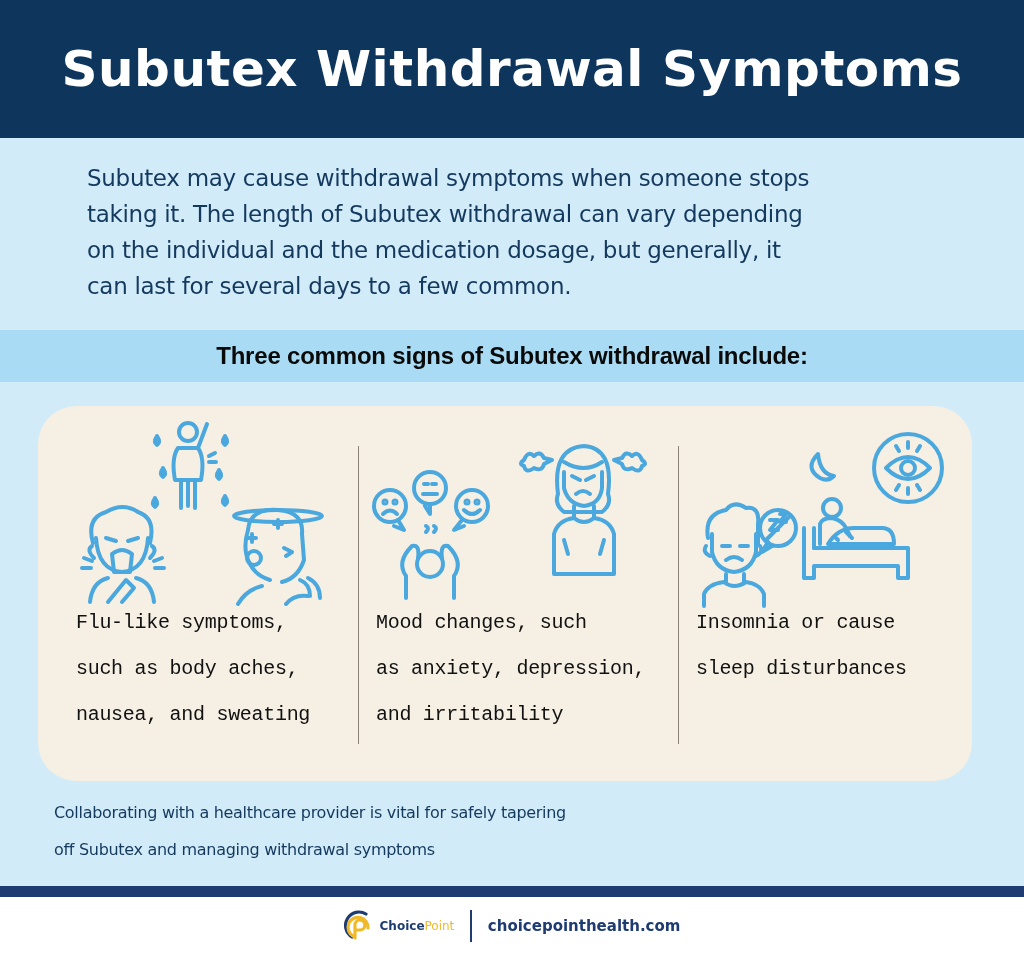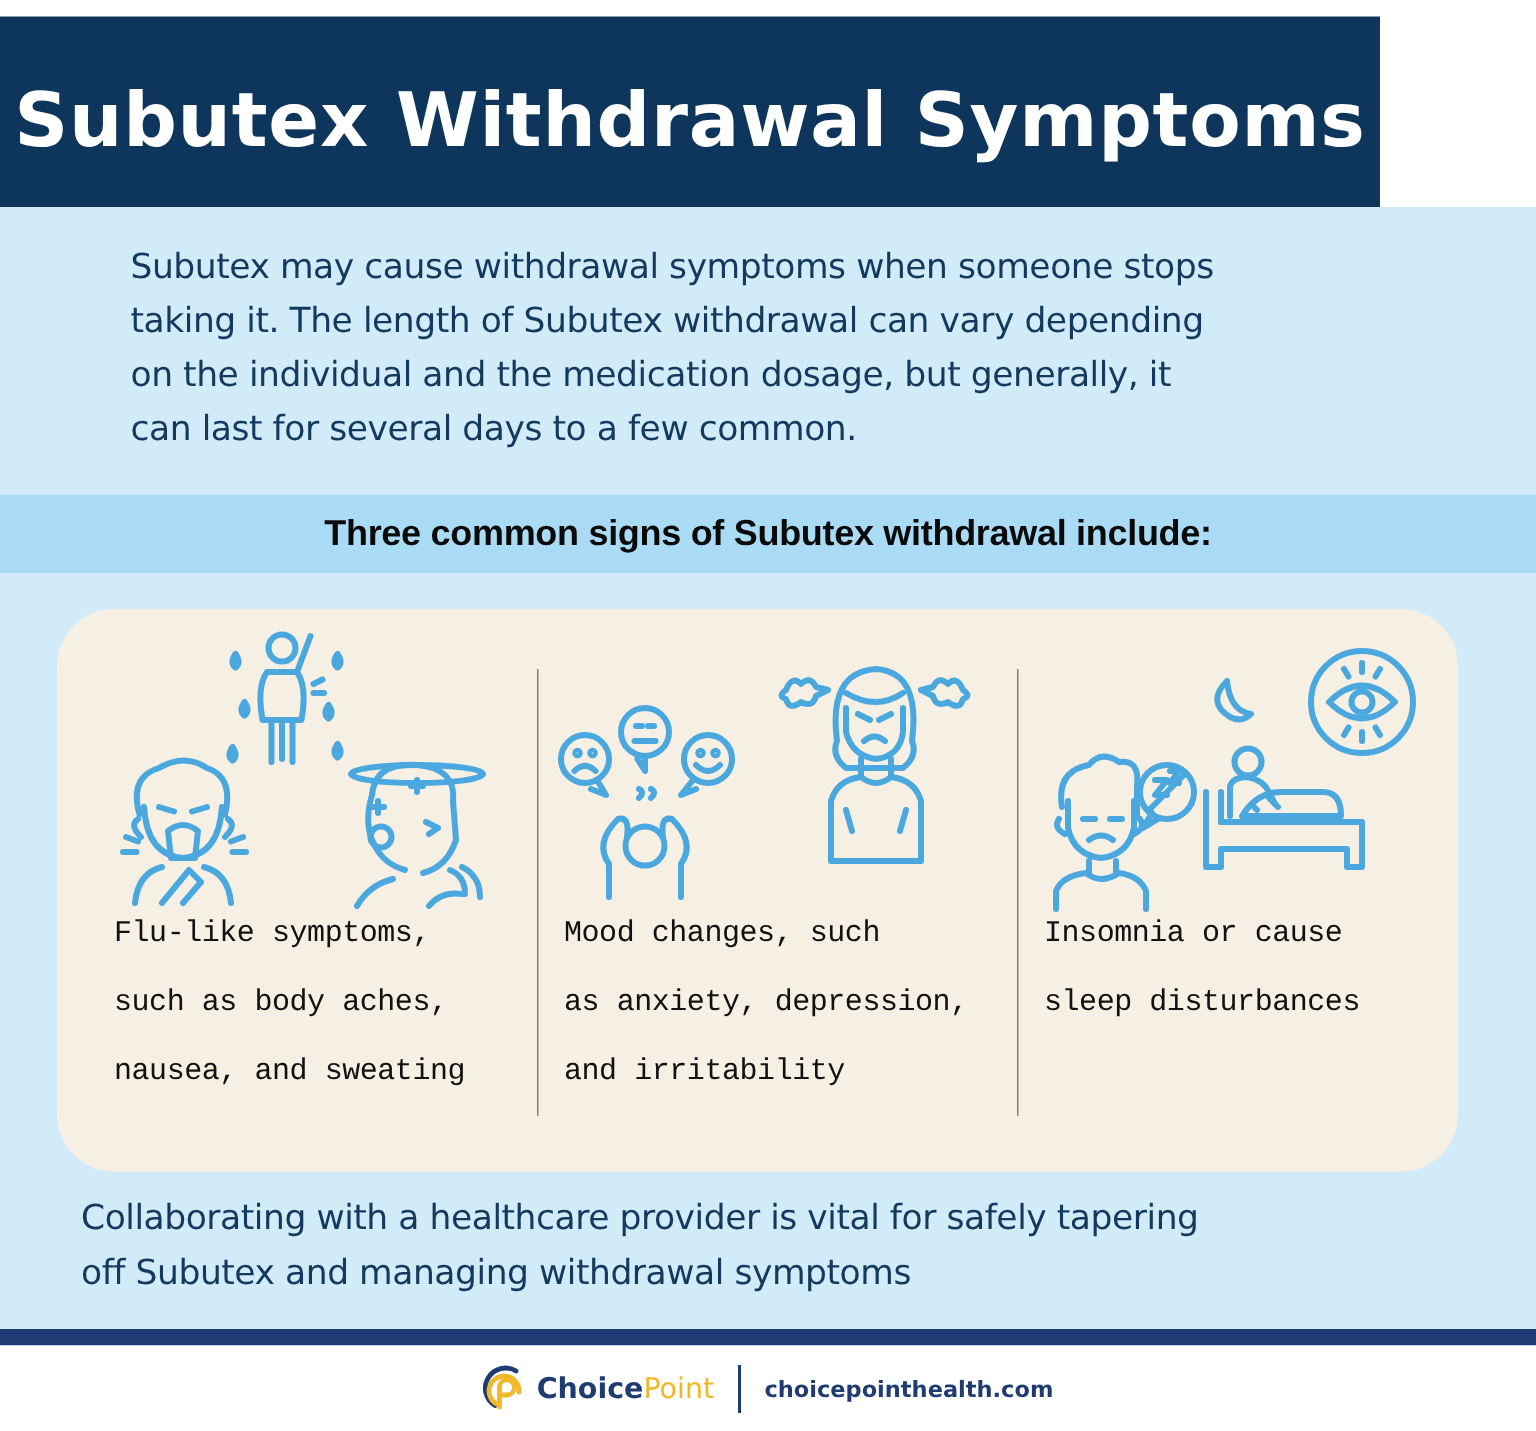--- a/index.html
+++ b/index.html
@@ -1,19 +1,19 @@
 <!DOCTYPE html>
 <html><head>
 <meta charset="utf-8">
 <style>
   * { box-sizing: border-box; margin: 0; padding: 0; }
   html, body { width: 1024px; height: 954px; overflow: hidden; }
   body { font-family: "Liberation Sans", "DejaVu Sans", sans-serif; background: #ffffff; position: relative; }
 
-  .header { position: absolute; left: 0; top: 0; width: 920px; height: 138px; background: #0e365c; display: flex; align-items: center; justify-content: center; margin-top: 11px; }
+  .header { position: absolute; left: 0; top: 0; width: 1024px; height: 138px; background: #0e365c; display: flex; align-items: center; justify-content: center; }
   .header h1 { color: #ffffff; font-size: 50px; font-weight: 700; letter-spacing: 0.5px; font-family: "DejaVu Sans", sans-serif; }
 
   .main { position: absolute; left: 0; top: 138px; width: 1024px; height: 752px; background: #d1ebf8; }
 
   .intro { position: absolute; left: 67px; top: 22px; width: 910px; color: #14395e; font-size: 23px; line-height: 36px; font-family: "DejaVu Sans", sans-serif; letter-spacing: -0.3px; margin-left: 20px; }
 
   .band { position: absolute; left: 0; top: 192px; width: 1024px; height: 52px; background: #a9dcf4; display: flex; align-items: center; justify-content: center; }
   .band h2 { font-size: 24px; font-weight: 700; color: #0a0a0a; font-family: Liberation Sans, sans-serif; letter-spacing: -0.2px; }
 
   .card { position: absolute; left: 38px; top: 268px; width: 934px; height: 375px; background: #f5efe4; border-radius: 38px; }
@@ -21,27 +21,27 @@
   .col1 { left: 0; width: 320px; }
   .col2 { left: 320px; width: 320px; }
   .col3 { left: 640px; width: 294px; }
   .divider { position: absolute; top: 40px; width: 1px; height: 298px; background: #8a8074; }
   .icons { position: absolute; left: 0; top: 12px; width: 100%; height: 185px; }
   .icons svg { position: absolute; }
   .col-text { position: absolute; top: 194px; left: 38px; color: #111; font-size: 20px; line-height: 46px; font-family: "DejaVu Sans", sans-serif; letter-spacing: -0.3px; }
   .col2 .col-text, .col3 .col-text { left: 18px; }
   .col-text span { display: block; white-space: nowrap; font-family: Liberation Mono, monospace; }
 
-  .closing { position: absolute; left: 54px; top: 656px; width: 940px; color: #14395e; font-size: 23px; line-height: 37px; font-family: "DejaVu Sans", sans-serif; letter-spacing: -0.3px; }
+  .closing { position: absolute; left: 54px; top: 656px; width: 940px; color: #14395e; font-size: 16px; line-height: 37px; font-family: "DejaVu Sans", sans-serif; letter-spacing: -0.3px; }
 
   .stripe { position: absolute; left: 0; top: 886px; width: 1024px; height: 11px; background: #1f3c72; }
 
   .footer { position: absolute; left: 0; top: 897px; width: 1024px; height: 57px; background: #fff; display: flex; align-items: center; justify-content: center; gap: 10px; }
   .logo { display: flex; align-items: center; gap: 6px; }
-  .brand { font-size: 19px; font-weight: 700; font-family: "DejaVu Sans", sans-serif; }
+  .brand { font-size: 12px; font-weight: 700; font-family: "DejaVu Sans", sans-serif; }
   .brand .b1 { color: #1f3c72; }
   .brand .b2 { color: #f0b92a; font-weight: 400; }
   .vsep { width: 1.5px; height: 32px; background: #1f3c72; margin: 0 6px; }
   .site { font-size: 15px; font-weight: 700; color: #1f3c72; font-family: "DejaVu Sans", sans-serif; text-align: center; }
 </style>
 </head>
 <body>
 
 <div class="header">
   <h1>Subutex Withdrawal Symptoms</h1>

